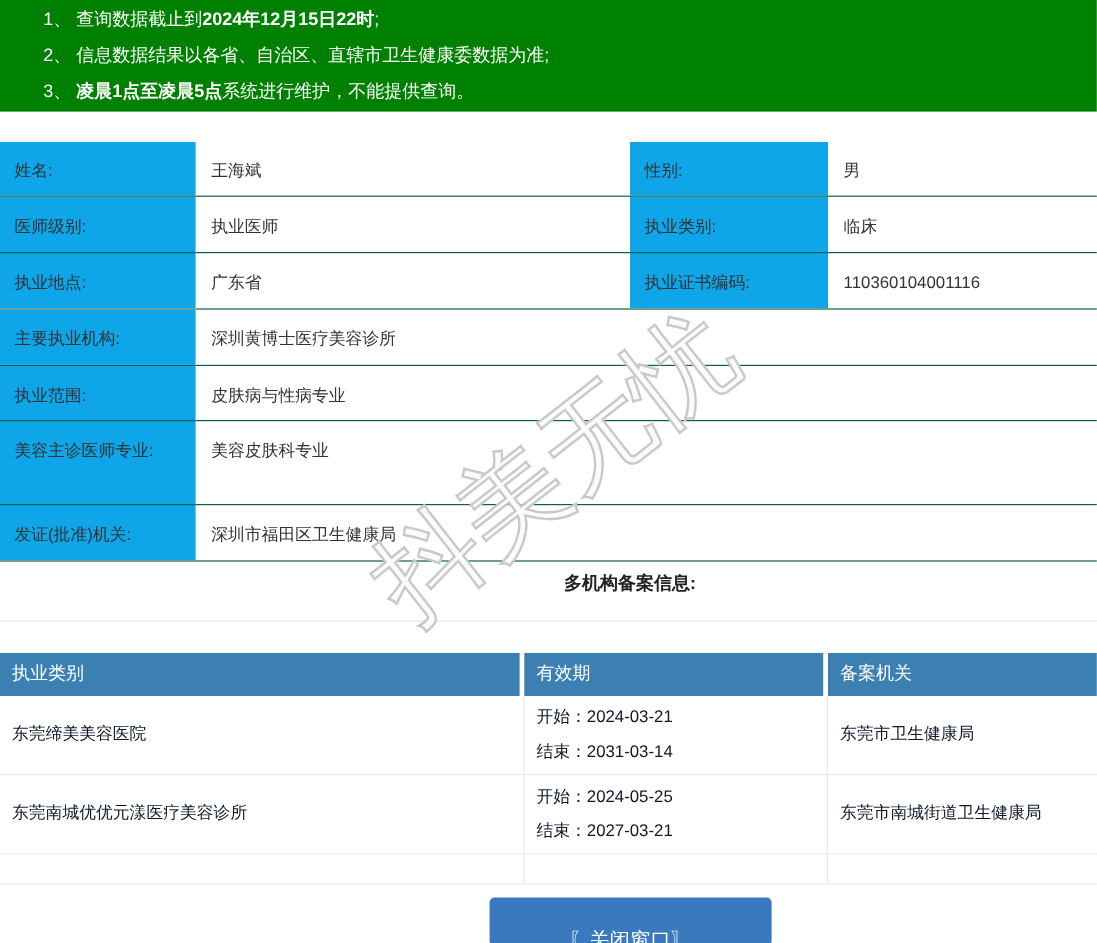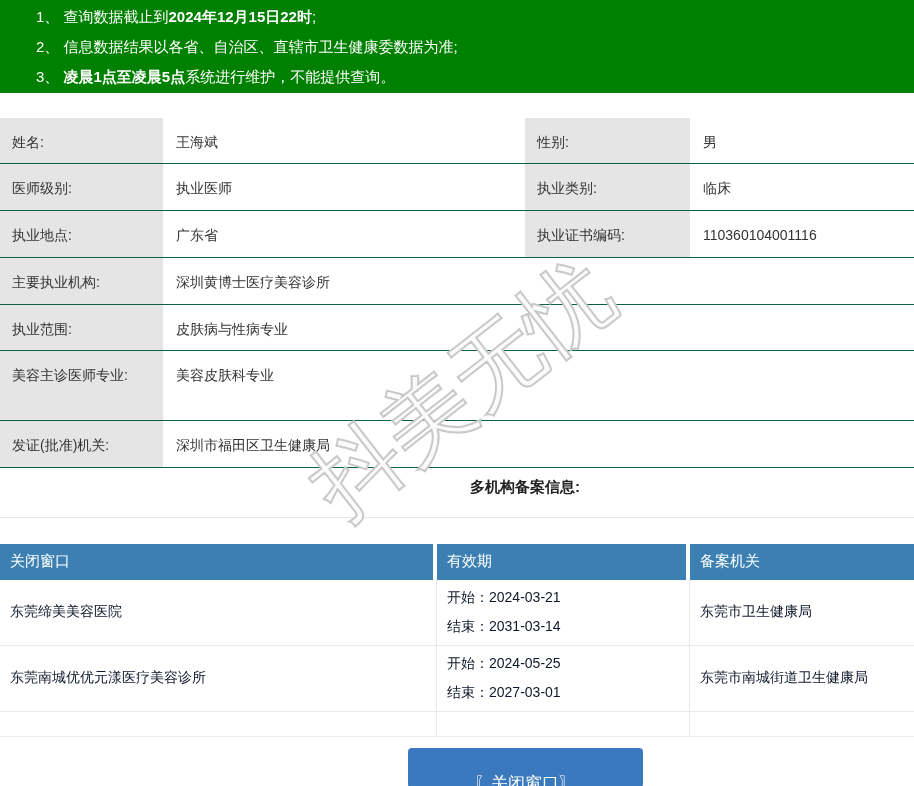--- a/index.html
+++ b/index.html
@@ -38,21 +38,21 @@
     font-size: 14px;
   }
   table.info td {
     border-bottom: 1px solid #0a6244;
     vertical-align: top;
     padding-top: 13px;
     line-height: 22px;
     overflow: hidden;
   }
   table.info td.lbl {
-    background: #e5e5e5;
+    background: #0ea5e9;
     padding-left: 12px;
     padding-right: 28px;
   }
   table.info td.val { padding-left: 13px; }
 
   
   .section-title {
     width: 1050px;
     margin-top: 8px;
     text-align: center;
@@ -212,39 +212,39 @@
 
     <div class="filing-wrap">
       <table class="filing">
         <colgroup>
             <col style="width:437px">
             <col style="width:253px">
             <col style="width:360px">
           </colgroup>
         <thead>
           <tr>
-            <th>关闭窗口</th>
+            <th>执业类别</th>
             <th>有效期</th>
             <th>备案机关</th>
           </tr>
         </thead>
         <tbody>
           <tr>
             <td>东莞缔美美容医院</td>
             <td>
               <div class="date-line"><span>开始：</span><span>2024-03-21</span></div>
               <div class="date-line"><span>结束：</span><span>2031-03-14</span></div>
             </td>
             <td>东莞市卫生健康局</td>
           </tr>
           <tr>
             <td>东莞南城优优元漾医疗美容诊所</td>
             <td>
               <div class="date-line"><span>开始：</span><span>2024-05-25</span></div>
-              <div class="date-line"><span>结束：</span><span>2027-03-01</span></div>
+              <div class="date-line"><span>结束：</span><span>2027-03-21</span></div>
             </td>
             <td>东莞市南城街道卫生健康局</td>
           </tr>
           <tr>
             <td></td>
             <td>
               <div class="date-line"><span>开始：</span><span>2024-04-22</span></div>
             </td>
             <td></td>
           </tr>

